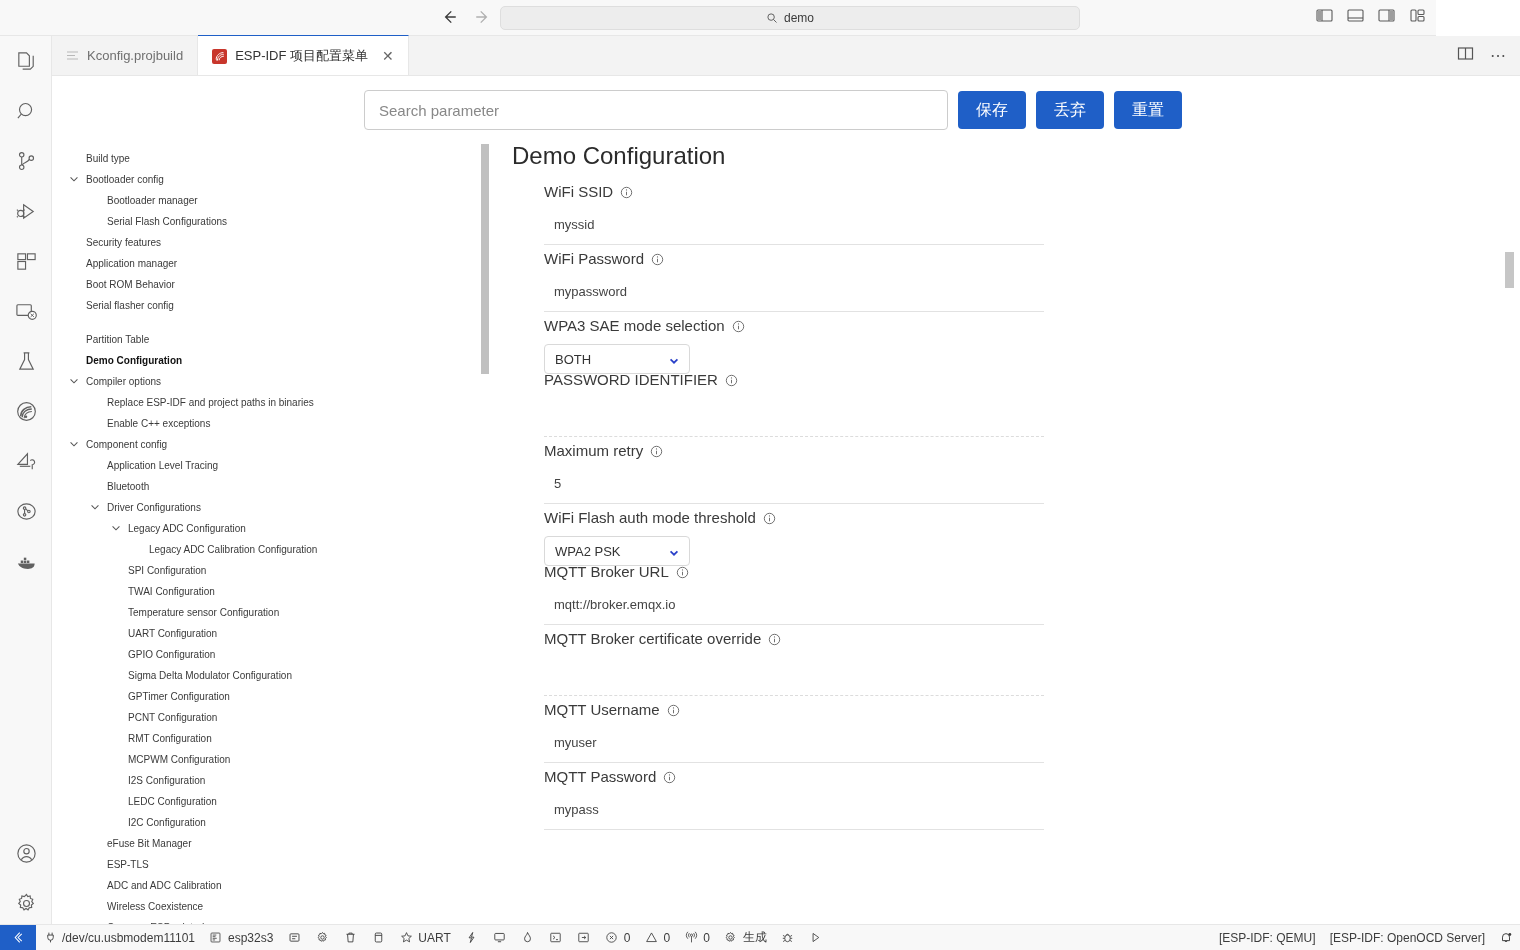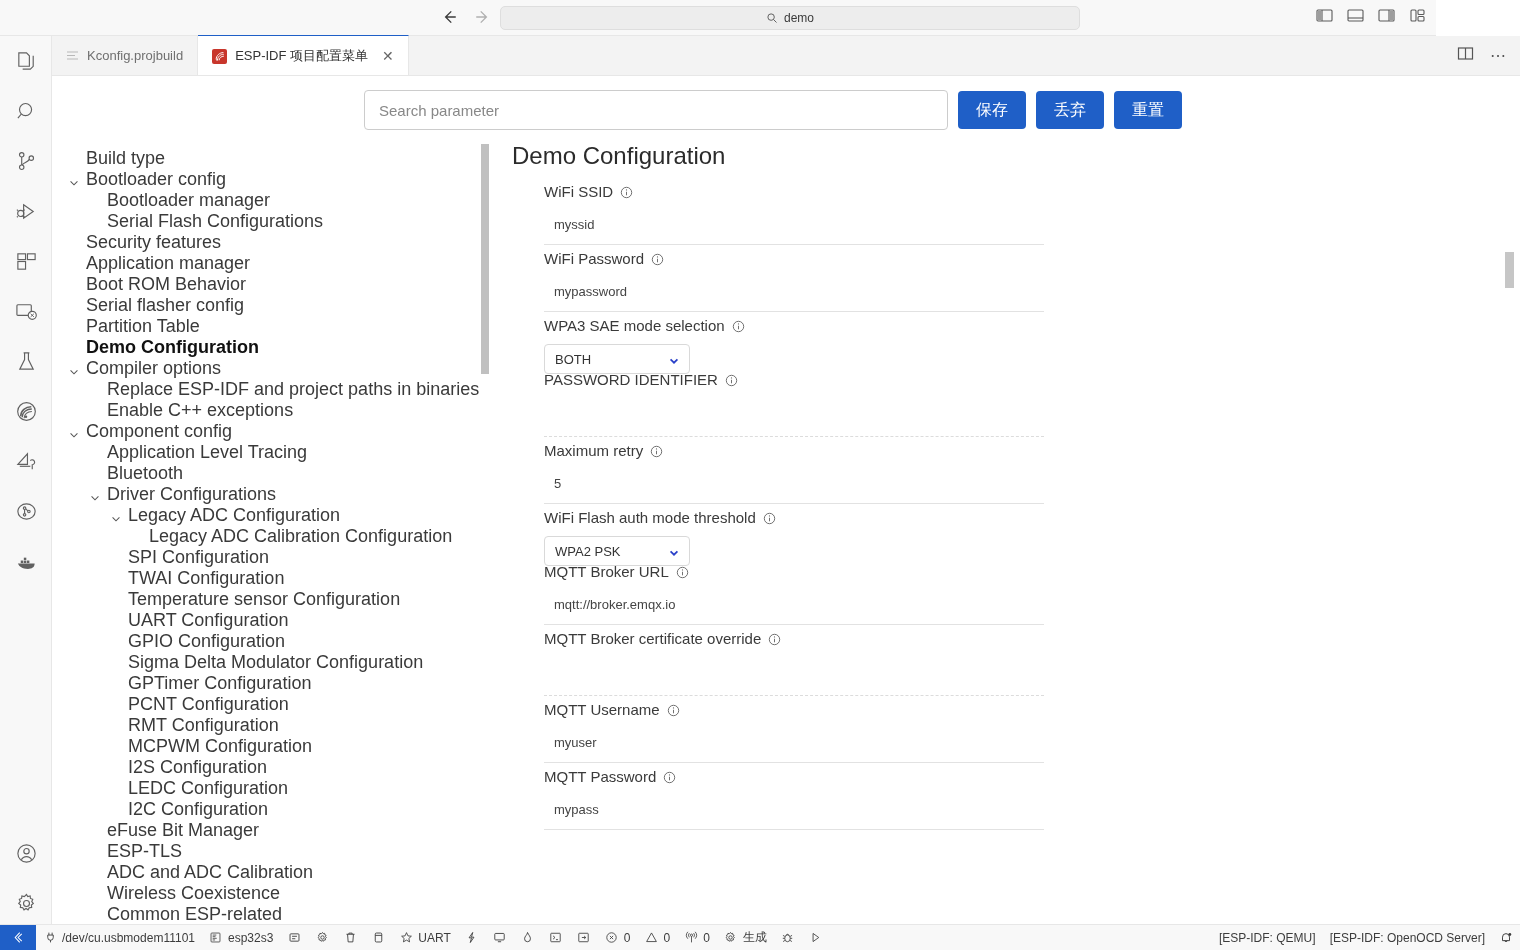--- a/index.html
+++ b/index.html
@@ -115,21 +115,21 @@
   }
   .tree-scroll-track {
     position: absolute; right: 0; top: 0; width: 14px; height: 100%; background: transparent;
   }
   .tree-scroll-thumb {
     position: absolute; right: 3px; top: 2px; width: 8px; height: 230px;
     background: #c0c0c0; border-radius: 0;
   }
   .tnode {
     display: flex; align-items: center; height: 21px;
-    font-size: 18px; color: #3a3a3a; white-space: nowrap;
+    font-size: 10px; color: #3a3a3a; white-space: nowrap;
   }
   .tnode.sel { font-weight: bold; color: #111; }
   .chev { width: 14px; height: 14px; margin-right: 4px; flex: 0 0 14px; color: #555; }
   .chev.empty { visibility: hidden; }
 
   
   .cfgpane {
     flex: 1 1 auto; position: relative; padding-left: 20px; padding-top: 0;
     overflow: hidden;
   }
@@ -457,21 +457,21 @@
                   <path d="M3 5.2 L7 9.2 L11 5.2"></path>
                 </svg></span>
               <span>Boot ROM Behavior</span>
             </div>
             <div class="tnode" style="padding-left: 0px;">
               <span class="chev empty"><svg viewBox="0 0 14 14" width="12" height="12" fill="none" stroke="currentColor" stroke-width="1.2">
                   <path d="M3 5.2 L7 9.2 L11 5.2"></path>
                 </svg></span>
               <span>Serial flasher config</span>
             </div>
-            <div class="tnode" style="padding-left: 0px;">
+            <div class="tnode" style="padding-left: 0px; margin-top: 13px;">
               <span class="chev empty"><svg viewBox="0 0 14 14" width="12" height="12" fill="none" stroke="currentColor" stroke-width="1.2">
                   <path d="M3 5.2 L7 9.2 L11 5.2"></path>
                 </svg></span>
               <span>Partition Table</span>
             </div>
             <div class="tnode sel" style="padding-left: 0px;">
               <span class="chev empty"><svg viewBox="0 0 14 14" width="12" height="12" fill="none" stroke="currentColor" stroke-width="1.2">
                   <path d="M3 5.2 L7 9.2 L11 5.2"></path>
                 </svg></span>
               <span>Demo Configuration</span>

